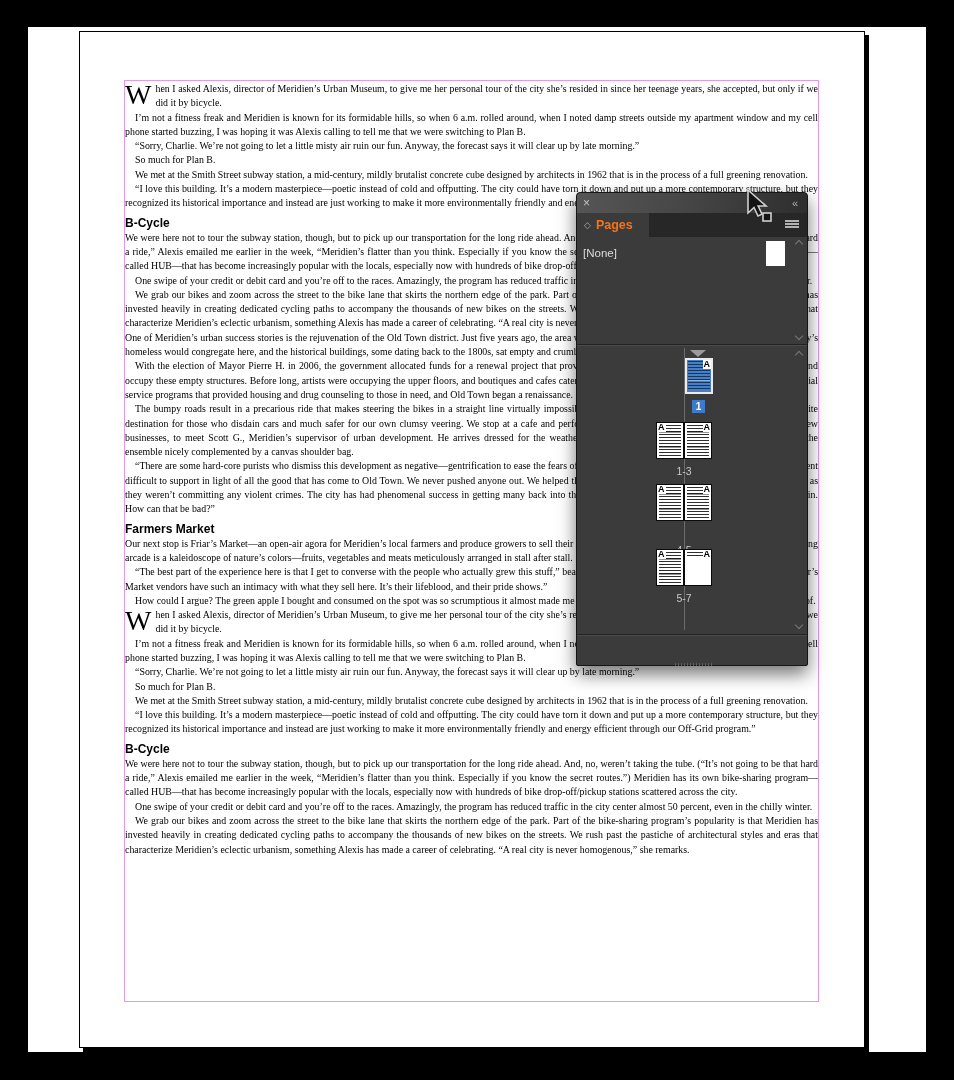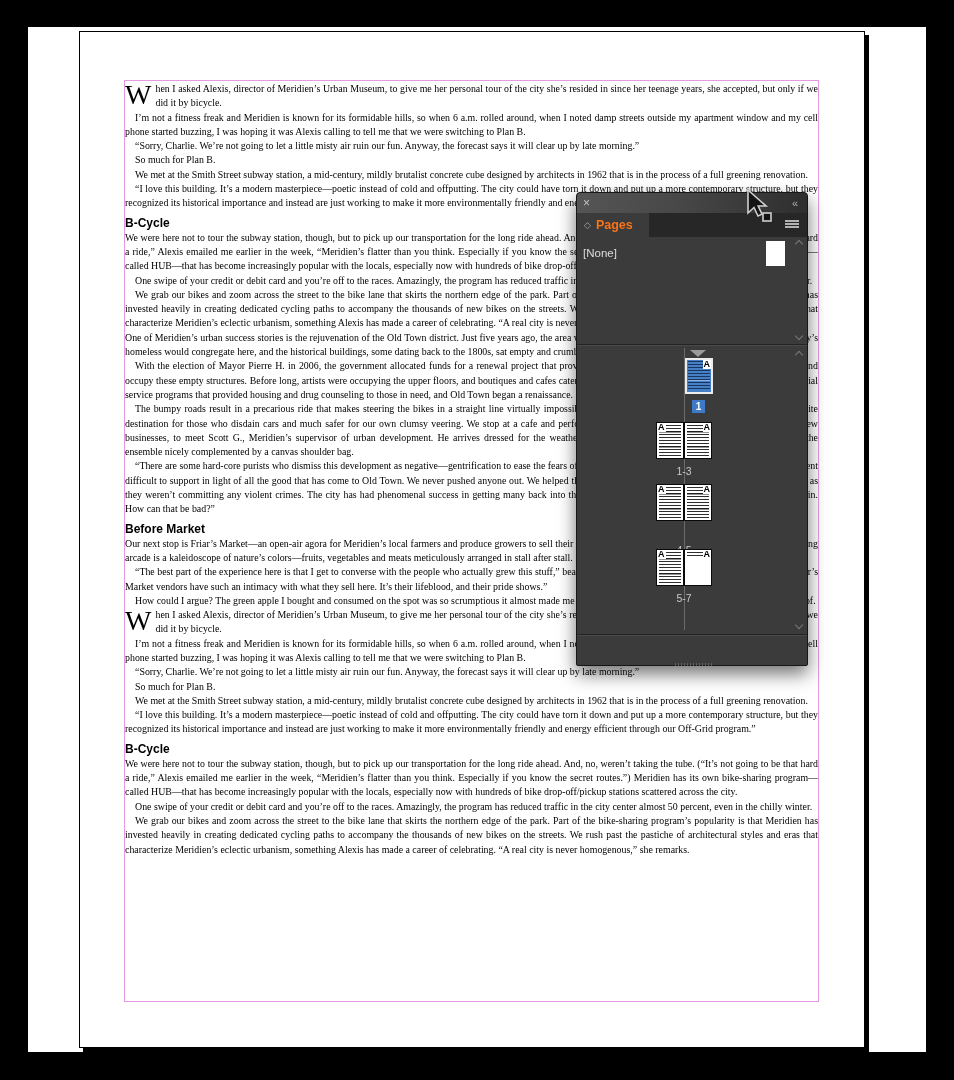--- a/index.html
+++ b/index.html
@@ -110,21 +110,21 @@
           <p class="indent">We met at the Smith Street subway station, a mid-century, mildly brutalist concrete cube designed by architects in 1962 that is in the process of a full greening renovation.</p>
           <p class="indent">“I love this building. It’s a modern masterpiece—poetic instead of cold and offputting. The city could have torn it down and put up a more contemporary structure, but they recognized its historical importance and instead are just working to make it more environmentally friendly and energy efficient through our Off-Grid program.”</p>
           <h3>B-Cycle</h3>
           <p class="">We were here not to tour the subway station, though, but to pick up our transportation for the long ride ahead. And, no, weren’t taking the tube. (“It’s not going to be that hard a ride,” Alexis emailed me earlier in the week, “Meridien’s flatter than you think. Especially if you know the secret routes.”) Meridien has its own bike-sharing program—called HUB—that has become increasingly popular with the locals, especially now with hundreds of bike drop-off/pickup stations scattered across the city.</p>
           <p class="indent">One swipe of your credit or debit card and you’re off to the races. Amazingly, the program has reduced traffic in the city center almost 50 percent, even in the chilly winter.</p>
           <p class="indent">We grab our bikes and zoom across the street to the bike lane that skirts the northern edge of the park. Part of the bike-sharing program’s popularity is that Meridien has invested heavily in creating dedicated cycling paths to accompany the thousands of new bikes on the streets. We rush past the pastiche of architectural styles and eras that characterize Meridien’s eclectic urbanism, something Alexis has made a career of celebrating. “A real city is never homogenous,” she remarks.</p>
           <p class="">One of Meridien’s urban success stories is the rejuvenation of the Old Town district. Just five years ago, the area was a haven for drug dealing and its paraphernalia. The city’s homeless would congregate here, and the historical buildings, some dating back to the 1800s, sat empty and crumbling.</p>
           <p class="indent">With the election of Mayor Pierre H. in 2006, the government allocated funds for a renewal project that provided incentives for business owners willing to renovate and occupy these empty structures. Before long, artists were occupying the upper floors, and boutiques and cafes catering to urban lifestyles. Combine this with more robust social service programs that provided housing and drug counseling to those in need, and Old Town began a renaissance.</p>
           <p class="indent">The bumpy roads result in a precarious ride that makes steering the bikes in a straight line virtually impossible. Old Town is closed to most traffic, making it a favorite destination for those who disdain cars and much safer for our own clumsy veering. We stop at a cafe and performance space hybrid that was one of Old Town’s first new businesses, to meet Scott G., Meridien’s supervisor of urban development. He arrives dressed for the weather in a medium-length Nehru-style jacket and knit cap, the ensemble nicely complemented by a canvas shoulder bag.</p>
           <p class="indent">“There are some hard-core purists who dismiss this development as negative—gentrification to ease the fears of the creative class,” Scott remarks, “but I find their argument difficult to support in light of all the good that has come to Old Town. We never pushed anyone out. We helped the people who needed assistance and let them stay as long as they weren’t committing any violent crimes. The city has had phenomenal success in getting many back into the workforce and making them part of the community again. How can that be bad?”</p>
-          <h3>Before Market</h3>
+          <h3>Farmers Market</h3>
           <p class="">Our next stop is Friar’s Market—an open-air agora for Meridien’s local farmers and produce growers to sell their goods outside of the traditional supermarket model. The long arcade is a kaleidoscope of nature’s colors—fruits, vegetables and meats meticulously arranged in stall after stall.</p>
           <p class="indent">“The best part of the experience here is that I get to converse with the people who actually grew this stuff,” beams Alexis. “You don’t get that at the supermarket, but Friar’s Market vendors have such an intimacy with what they sell here. It’s their lifeblood, and their pride shows.”</p>
           <p class="indent">How could I argue? The green apple I bought and consumed on the spot was so scrumptious it almost made me want to grow my own tree de pomme on my building’s roof.</p>
           <p class=""><span class="dropcap">W</span>hen I asked Alexis, director of Meridien’s Urban Museum, to give me her personal tour of the city she’s resided in since her teenage years, she accepted, but only if we did it by bicycle.</p>
           <p class="indent">I’m not a fitness freak and Meridien is known for its formidable hills, so when 6 a.m. rolled around, when I noted damp streets outside my apartment window and my cell phone started buzzing, I was hoping it was Alexis calling to tell me that we were switching to Plan B.</p>
           <p class="indent">“Sorry, Charlie. We’re not going to let a little misty air ruin our fun. Anyway, the forecast says it will clear up by late morning.”</p>
           <p class="indent">So much for Plan B.</p>
           <p class="indent">We met at the Smith Street subway station, a mid-century, mildly brutalist concrete cube designed by architects in 1962 that is in the process of a full greening renovation.</p>
           <p class="indent">“I love this building. It’s a modern masterpiece—poetic instead of cold and offputting. The city could have torn it down and put up a more contemporary structure, but they recognized its historical importance and instead are just working to make it more environmentally friendly and energy efficient through our Off-Grid program.”</p>
           <h3>B-Cycle</h3>

